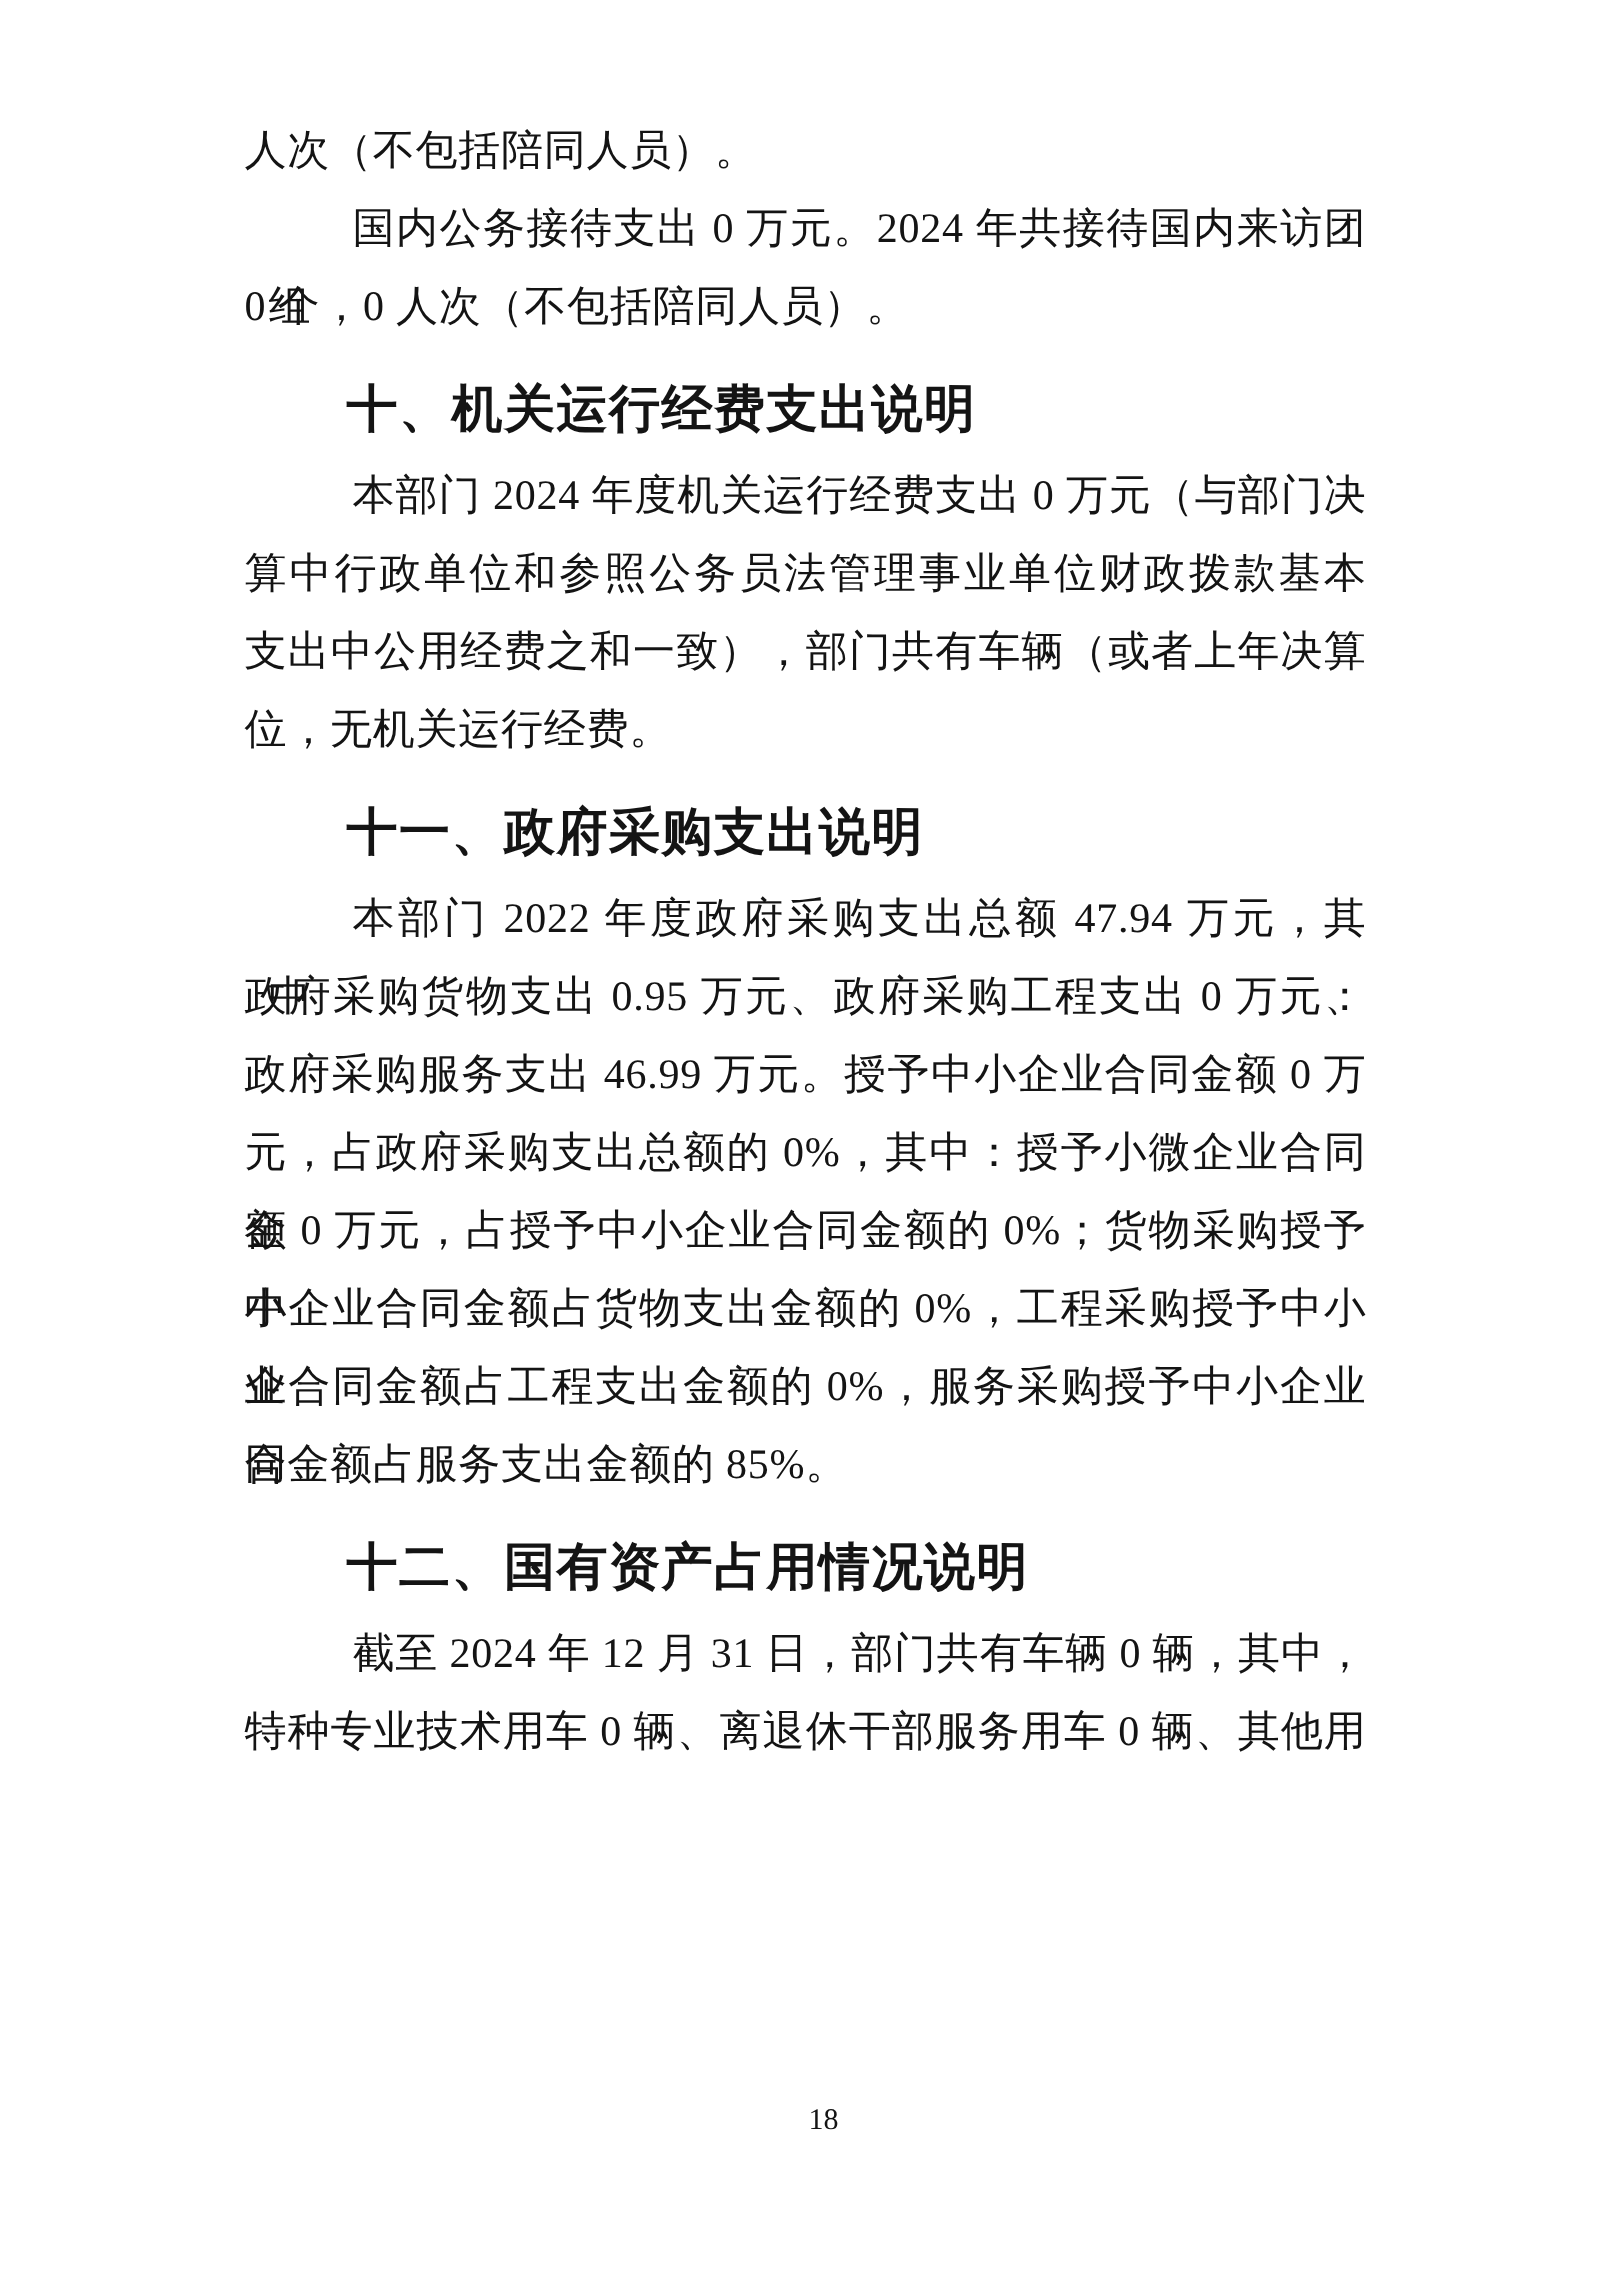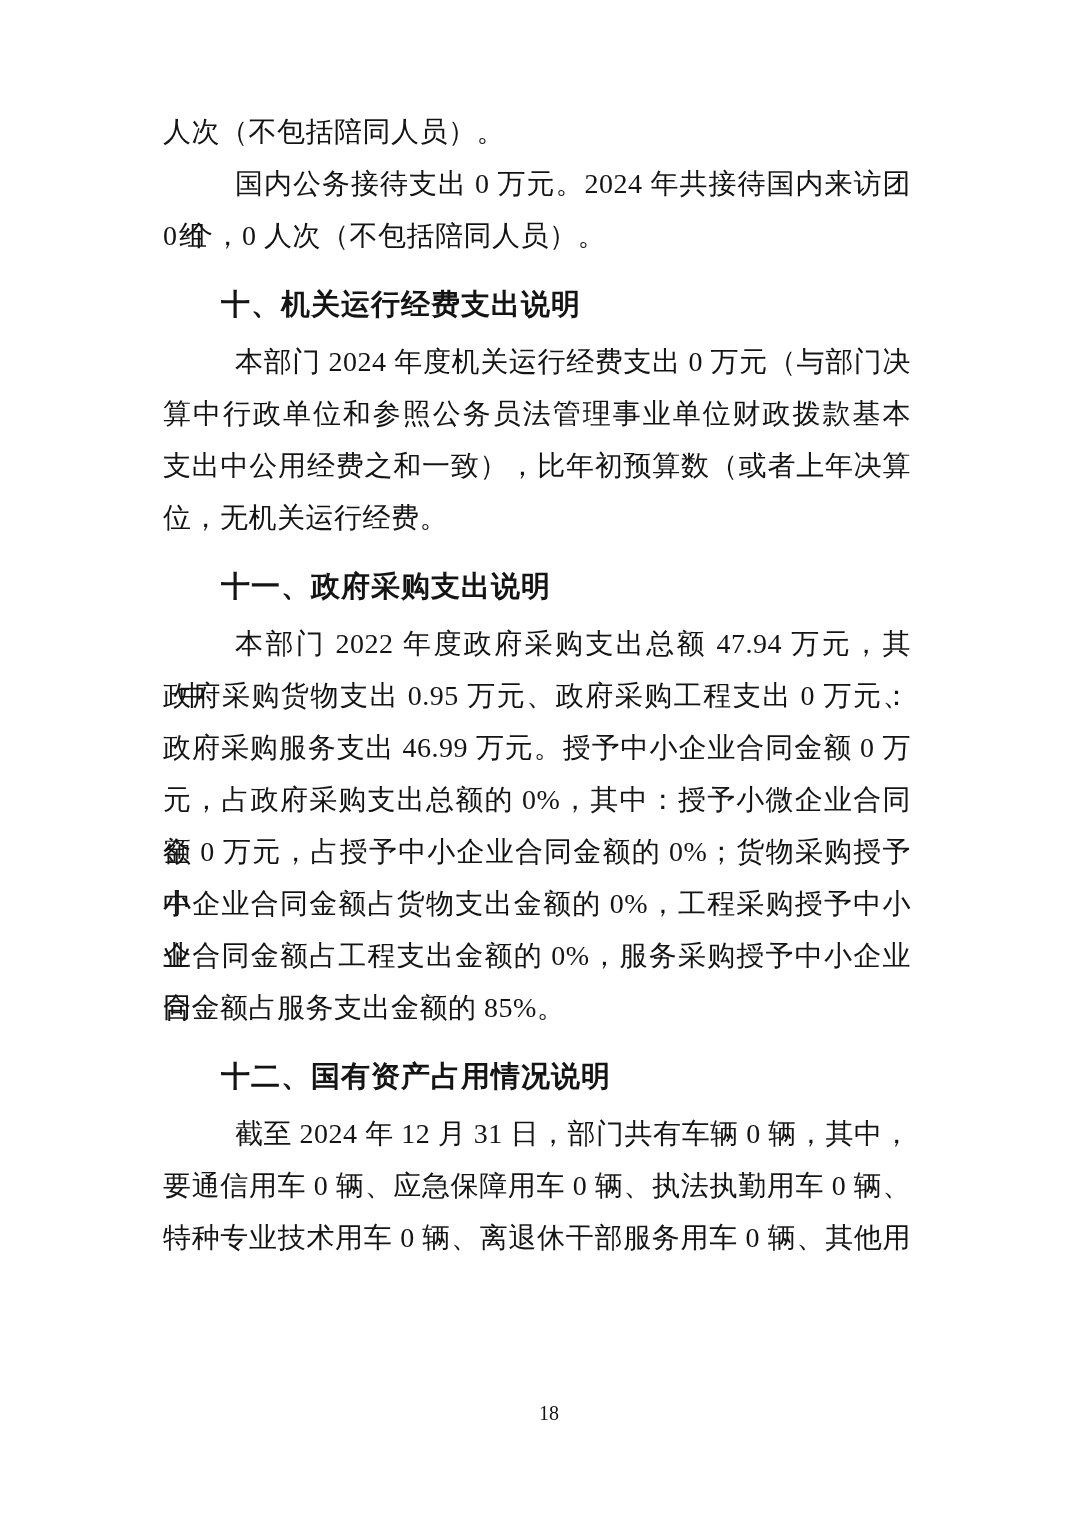--- a/index.html
+++ b/index.html
@@ -14,21 +14,21 @@
     background: #ffffff;
     color: #141414;
     font-family: "Liberation Serif", "DejaVu Serif", serif;
     overflow: hidden;
   }
   .doc-body {
     position: absolute;
     top: 0;
     left: 163px;
     width: 748px;
-    padding-top: 106px;
+    padding-top: 75px;
   }
   .block { margin: 0; }
   .line {
     font-size: 28px;
     line-height: 52px;
     height: 52px;
     white-space: normal;
     letter-spacing: 0.5px;
   }
   .line.full {
@@ -36,21 +36,21 @@
     text-align-last: justify;
     -moz-text-align-last: justify;
   }
   .line.indent {
     text-indent: 2em;
     margin-left: 16px;
   }
   .block-heading .line {
     font-family: "Liberation Sans", "DejaVu Sans", sans-serif;
     font-weight: 700;
-    font-size: 29px;
+    font-size: 34px;
     text-indent: 2em;
     letter-spacing: 1px;
   }
   .block-heading {
     margin-top: 16px;
     margin-bottom: 6px;
   }
   .page-number {
     position: absolute;
     top: 1400px;
@@ -74,39 +74,38 @@
       <div class="block block-paragraph">
         <div class="line indent full">国内公务接待支出 0 万元。2024 年共接待国内来访团组</div>
         <div class="line">0 个，0 人次（不包括陪同人员）。</div>
       </div>
       <div class="block block-heading">
         <div class="line">十、机关运行经费支出说明</div>
       </div>
       <div class="block block-paragraph">
         <div class="line indent full">本部门 2024 年度机关运行经费支出 0 万元（与部门决</div>
         <div class="line full">算中行政单位和参照公务员法管理事业单位财政拨款基本</div>
-        <div class="line full">支出中公用经费之和一致），比年初预算数（或者上年决算</div>
+        <div class="line full">支出中公用经费之和一致），部门共有车辆（或者上年决算</div>
         <div class="line">位，无机关运行经费。</div>
       </div>
       <div class="block block-heading">
         <div class="line">十一、政府采购支出说明</div>
       </div>
       <div class="block block-paragraph">
         <div class="line indent full">本部门 2022 年度政府采购支出总额 47.94 万元，其中：</div>
         <div class="line full">政府采购货物支出 0.95 万元、政府采购工程支出 0 万元、</div>
         <div class="line full">政府采购服务支出 46.99 万元。授予中小企业合同金额 0 万</div>
         <div class="line full">元，占政府采购支出总额的 0%，其中：授予小微企业合同金</div>
         <div class="line full">额 0 万元，占授予中小企业合同金额的 0%；货物采购授予中</div>
         <div class="line full">小企业合同金额占货物支出金额的 0%，工程采购授予中小企</div>
         <div class="line full">业合同金额占工程支出金额的 0%，服务采购授予中小企业合</div>
         <div class="line">同金额占服务支出金额的 85%。</div>
       </div>
       <div class="block block-heading">
         <div class="line">十二、国有资产占用情况说明</div>
       </div>
       <div class="block block-paragraph">
         <div class="line indent full">截至 2024 年 12 月 31 日，部门共有车辆 0 辆，其中，</div>
-        <div class="line full">要通信用车 0  辆、应急保障用车 0 辆、执法执勤用车 0 辆、</div>
         <div class="line full">特种专业技术用车 0 辆、离退休干部服务用车 0 辆、其他用</div>
       </div>
     </div>
   <div class="page-number">18</div>
 </div>
 
 </body></html>

